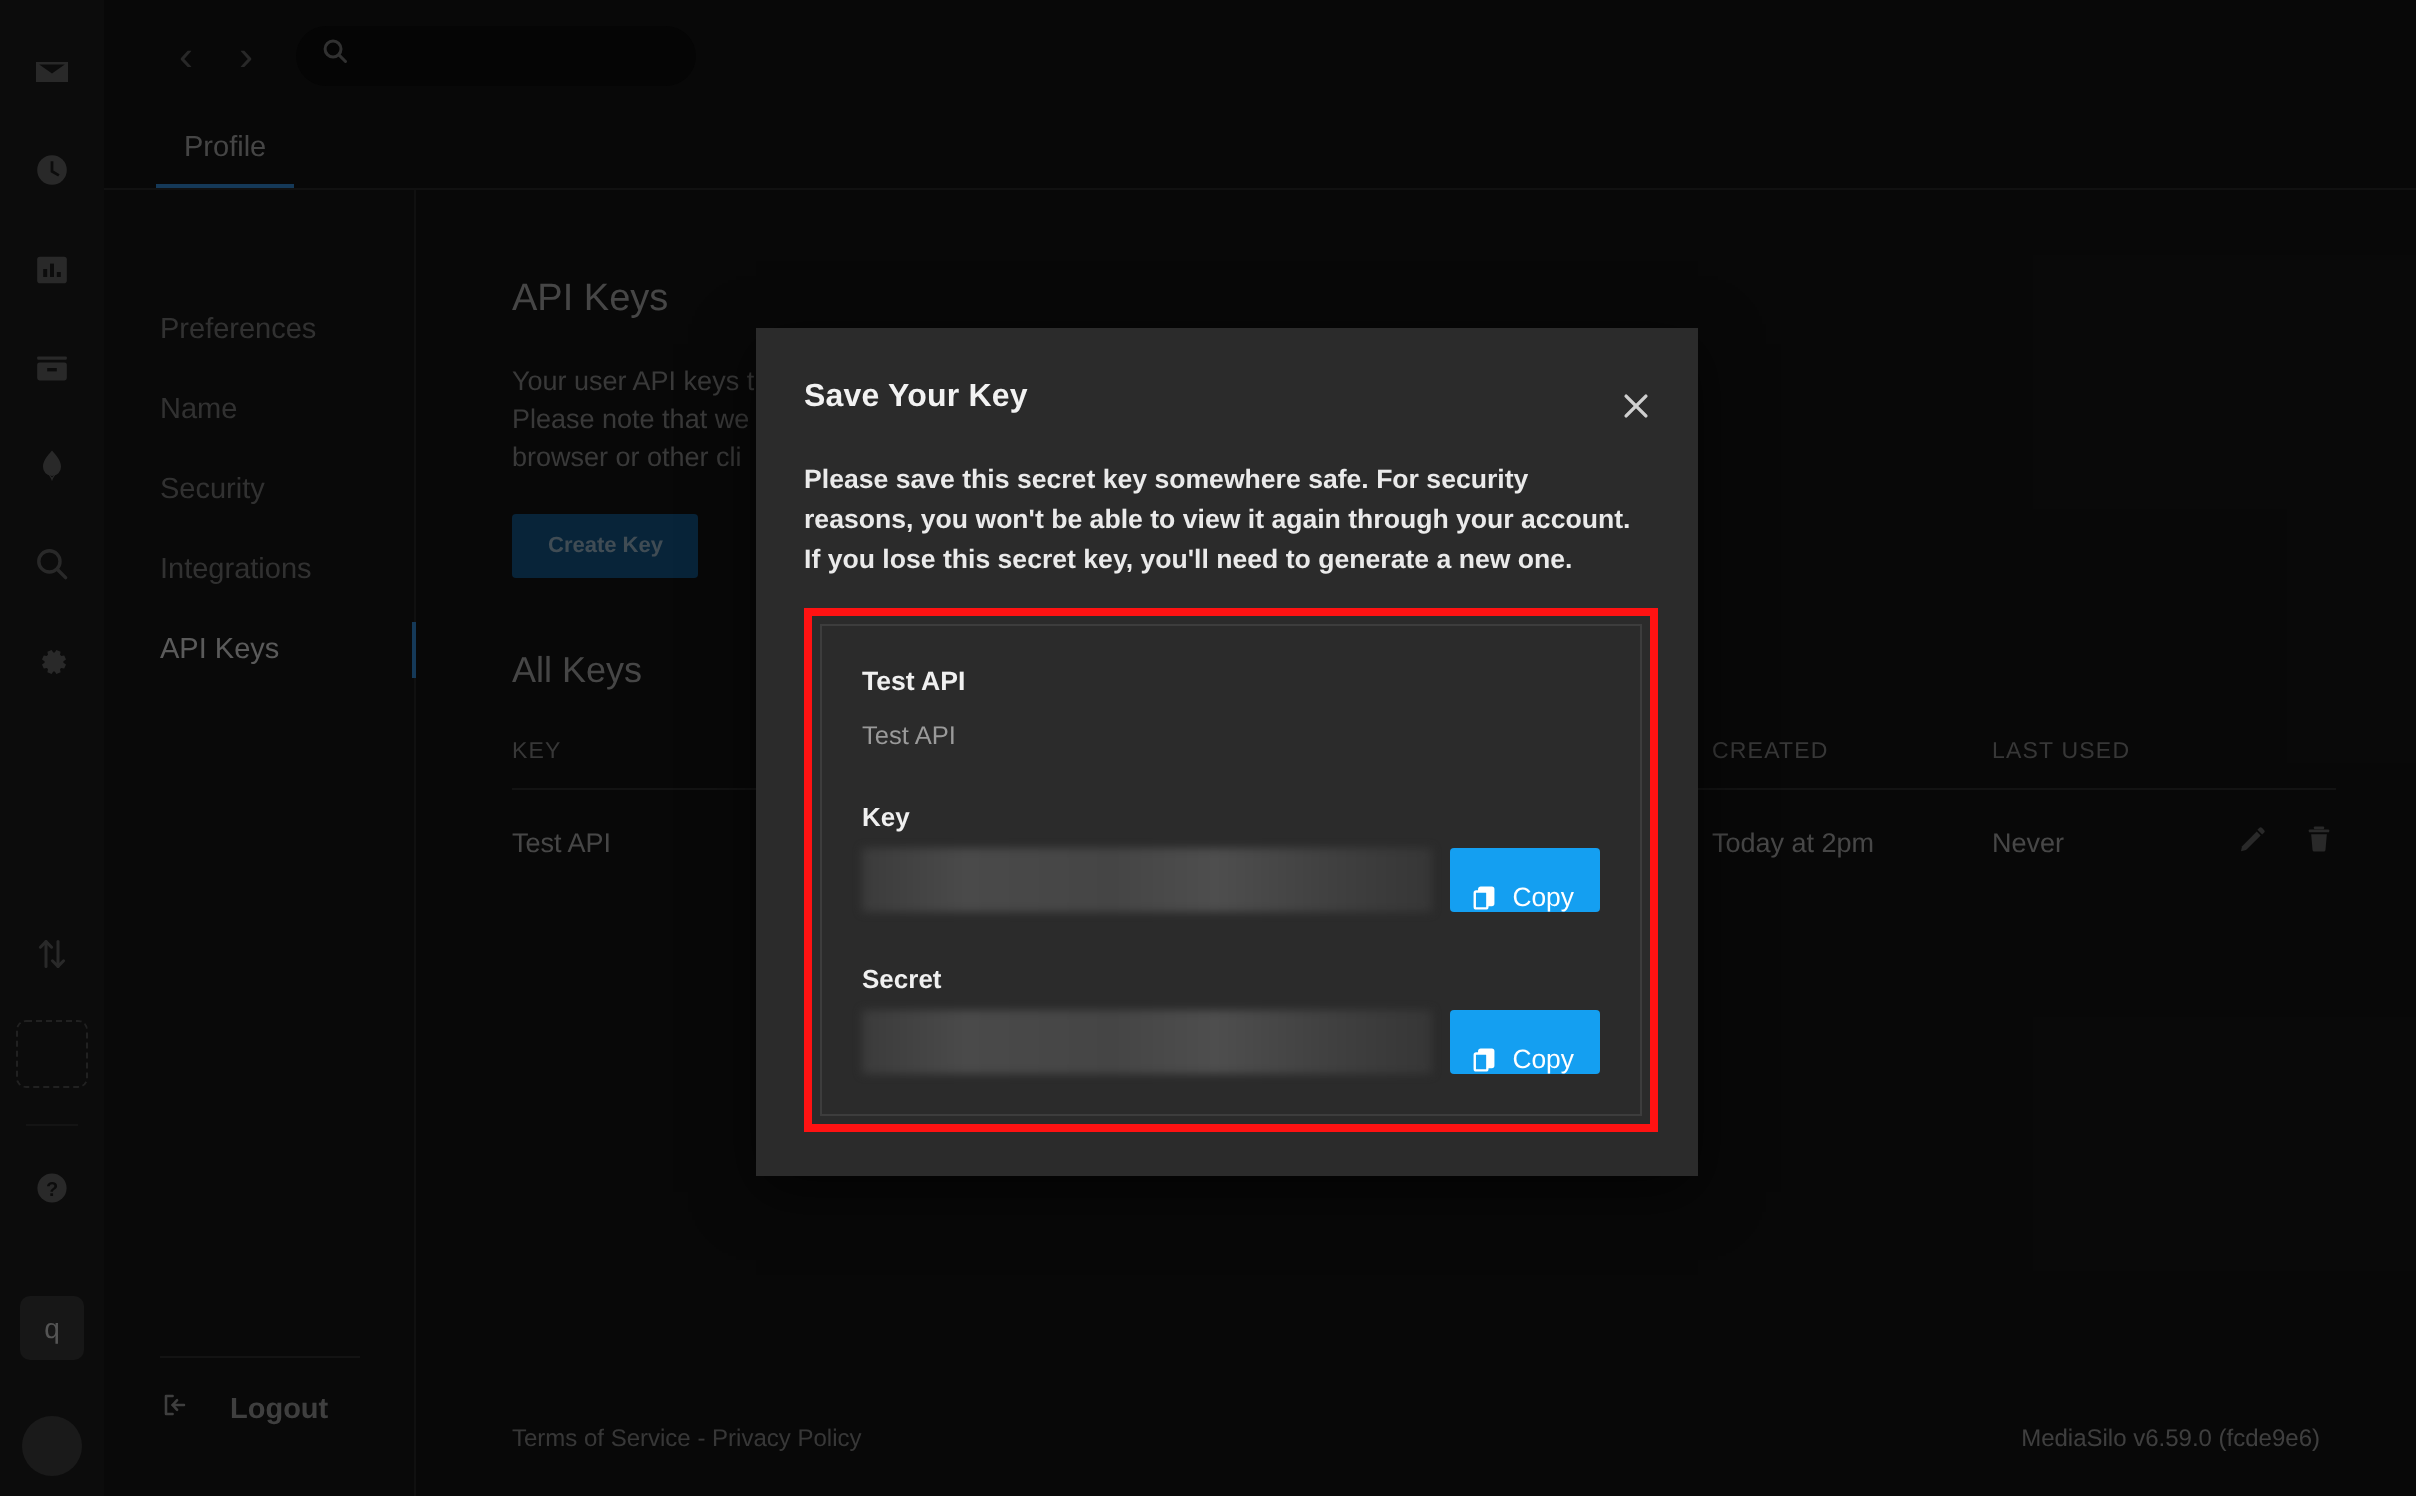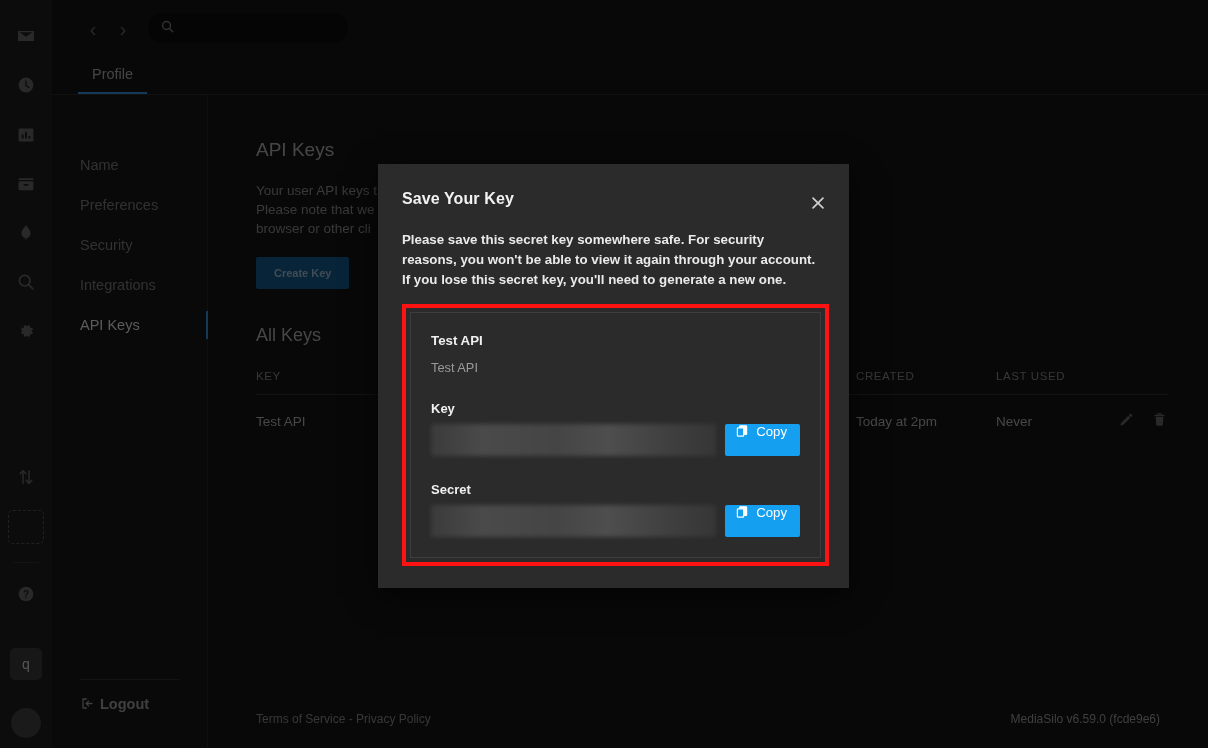--- a/index.html
+++ b/index.html
@@ -86,21 +86,21 @@
     content:""; position:absolute; right:-1px; top:6px;
     width:2px; height:28px; background:#2f7fc4;
   }
   .side-foot {
     position:absolute; left:0; bottom:34px; width:100%;
   }
   .side-foot-line {
     width:100px; height:1px; background:#2a2a2a; margin:0 0 16px 28px;
   }
   .logout {
-    display:flex; gap:5px;
+    display:flex; align-items:center; gap:20px;
     padding-left:28px; font-size:14.5px; color:#8d8d8d; font-weight:bold;
   }
 
   
   .main {
     position:absolute; left:208px; top:95px; width:1000px; height:653px;
     padding:44px 0 0 48px;
   }
   .h1 { font-size:19px; color:#9c9c9c; font-weight:normal; }
   .desc {
@@ -185,21 +185,21 @@
   .blur-input {
     width:308px; height:32px; border-radius:2px;
     background:linear-gradient(90deg,#3b3b3b 0%,#4a4a4a 18%,#454545 44%,
                #4e4e4e 62%,#3f3f3f 84%,#363636 100%);
     filter:blur(2px);
   }
   .btn-copy {
     height:32px; padding:0 13px 0 10px;
     background:#149ff1; color:#ffffff;
     font-size:13.2px; border:none; border-radius:2px;
-    display:flex; align-items:flex-start; gap:7px;
+    display:flex; align-items:flex-end; gap:7px;
   }
   .btn-copy svg { display:block; }
 </style>
 </head>
 <body>
 
 <div id="app">
 
   <div class="rail">
     <div style="height:12px"></div>
@@ -306,22 +306,22 @@
         </span>
       </div>
     </div>
     <div class="tabstrip">
       <div class="tab">Profile</div>
     </div>
   </div>
 
   <div class="side">
     <div class="side-items">
+      <div class="side-item">Preferences</div>
       <div class="side-item">Name</div>
-      <div class="side-item">Preferences</div>
       <div class="side-item">Security</div>
       <div class="side-item">Integrations</div>
       <div class="side-item active">API Keys</div>
     </div>
     <div class="side-foot">
       <div class="side-foot-line"></div>
       <div class="logout">
         <span>
           <svg width="15" height="15" viewBox="0 0 20 20" fill="none" stroke="currentColor" stroke-width="1.7" stroke-linecap="round" stroke-linejoin="round">
             <polyline points="8.4,4 4,4 4,16 8.4,16"></polyline>

